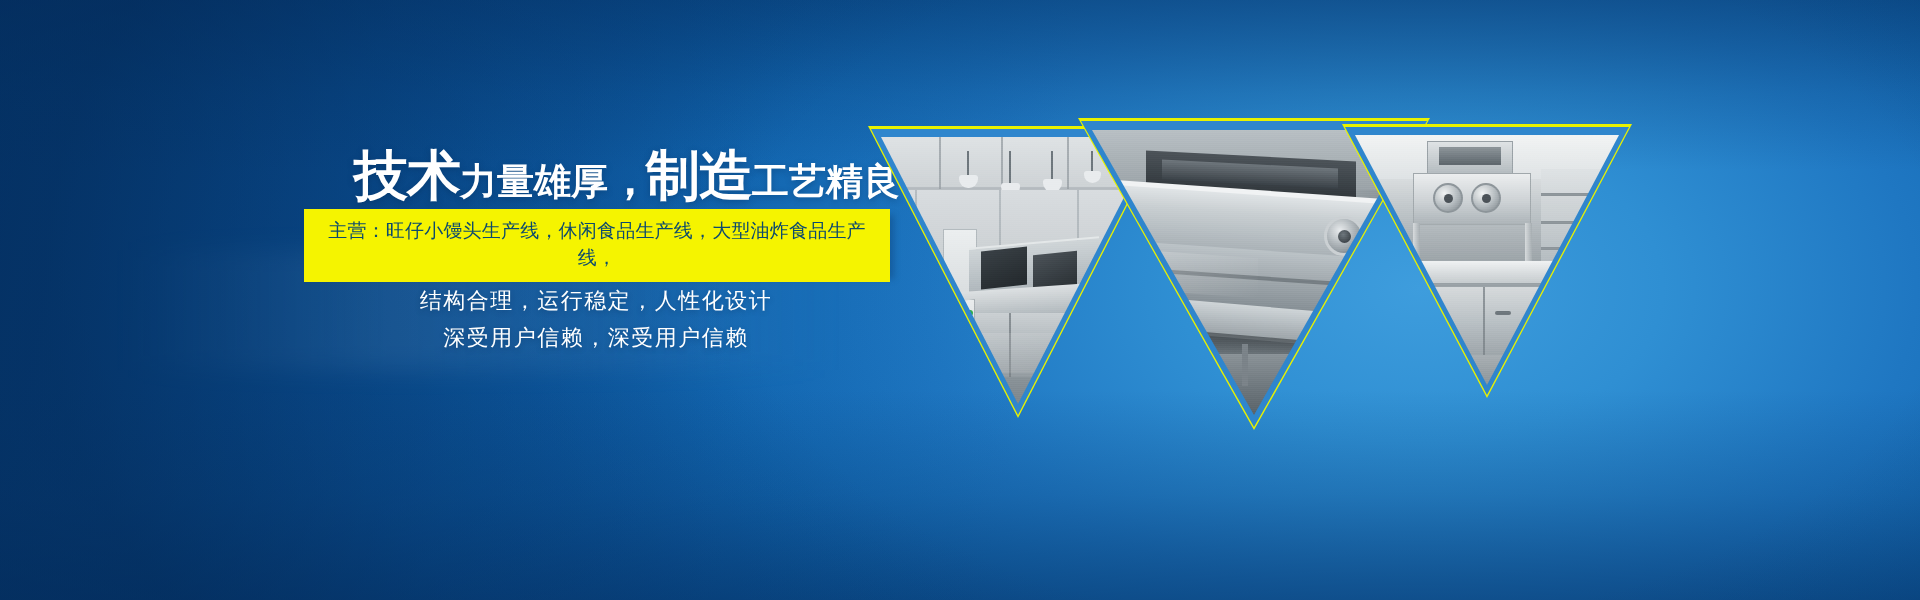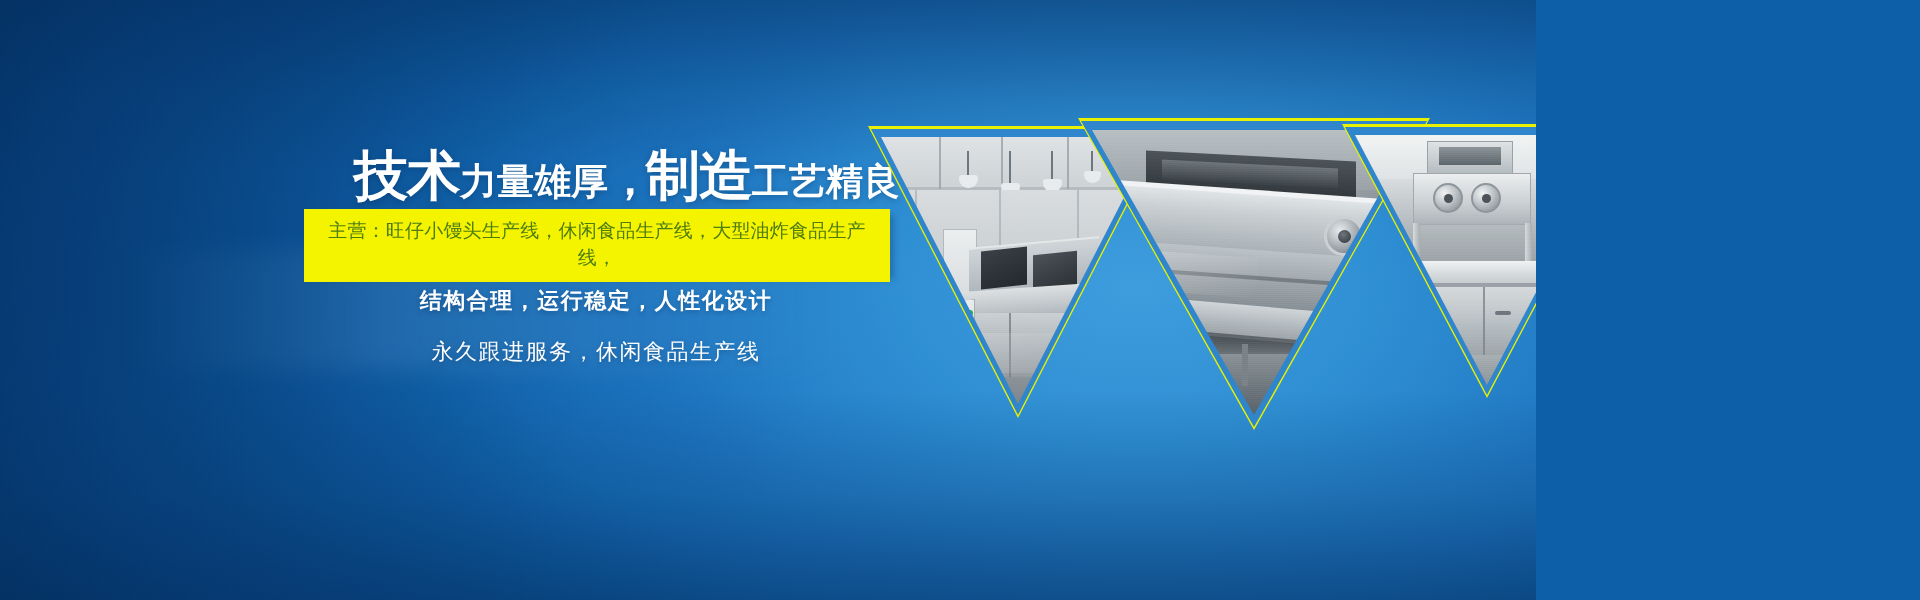--- a/index.html
+++ b/index.html
@@ -5,21 +5,21 @@
 <style>
   * { margin:0; padding:0; box-sizing:border-box; }
   html,body{ width:1920px; height:600px; overflow:hidden; background:#0d5fa8; }
   body{
     font-family:"Liberation Sans","DejaVu Sans",sans-serif;
   }
 
   
   #stage{
     position:relative;
-    width:1536px; height:600px;
+    width:1920px; height:600px;
     overflow:hidden;
   }
 
   
   .bg-base{
     position:absolute; inset:0;
     background:
       radial-gradient(ellipse 1100px 700px at 74% 48%, #3e9ddd 0%, #2f8fd3 22%, #1f77c2 45%, #1368b3 65%, #0d5aa4 82%, #0a4f97 100%);
   }
   .bg-left-dark{
@@ -92,41 +92,41 @@
   .yellow-shadow{
     position:absolute; left:4px; top:6px;
     width:586px; height:64px;
     background:rgba(4,46,92,0.30);
     filter:blur(3px);
   }
   .yellow-box{
     position:relative;
     background:#f5f400;
     padding:9px 14px 10px 14px;
-    color:#4d7c0f;
+    color:#0c4a6e;
     font-size:19px;
     line-height:1.42;
     text-align:center;
     letter-spacing:.2px;
   }
   .yellow-box .l2{ display:block; }
 
   
   .subs{
     position:absolute;
     left:296px; top:290px;
     width:600px;
     text-align:center;
     color:#ffffff;
     font-size:22px;
     line-height:1;
     letter-spacing:1.5px;
     text-shadow:0 2px 5px rgba(3,40,80,.35);
   }
-  .subs .s1{ display:block; margin-bottom:29px;font-weight:bold; }
+  .subs .s1{ display:block; margin-bottom:15px; }
   .subs .s2{ display:block; }
 
   
   .tri-group{
     position:absolute;
     left:850px; top:118px;
     width:660px; height:312px;
   }
   .tri{
     position:absolute;
@@ -205,21 +205,21 @@
 
   <div class="yellow-wrap">
     <div class="yellow-shadow"></div>
     <div class="yellow-box">
       <span>主营：旺仔小馒头生产线，休闲食品生产线，大型油炸食品生产线，</span>
     </div>
   </div>
 
   <div class="subs">
     <span class="s1">结构合理，运行稳定，人性化设计</span>
-    <span class="s2">永久跟进服务，休闲食品生产线</span>
+    <span class="s2">深受用户信赖，深受用户信赖</span>
   </div>
 
   <div class="tri-group">
 
     <div class="tri" style="left:18px; top:8px; width:300px; height:292px;">
       <div class="outer clip-tri"></div>
       <div class="mid clip-tri" style="left:3px; top:3px; width:294px; height:286px;"></div>
       <div class="clip-tri photo-inner" style="left:13px; top:11px; width:274px; height:267px;">
         <div class="ph1" style="position:absolute; inset:0;"></div>
 

